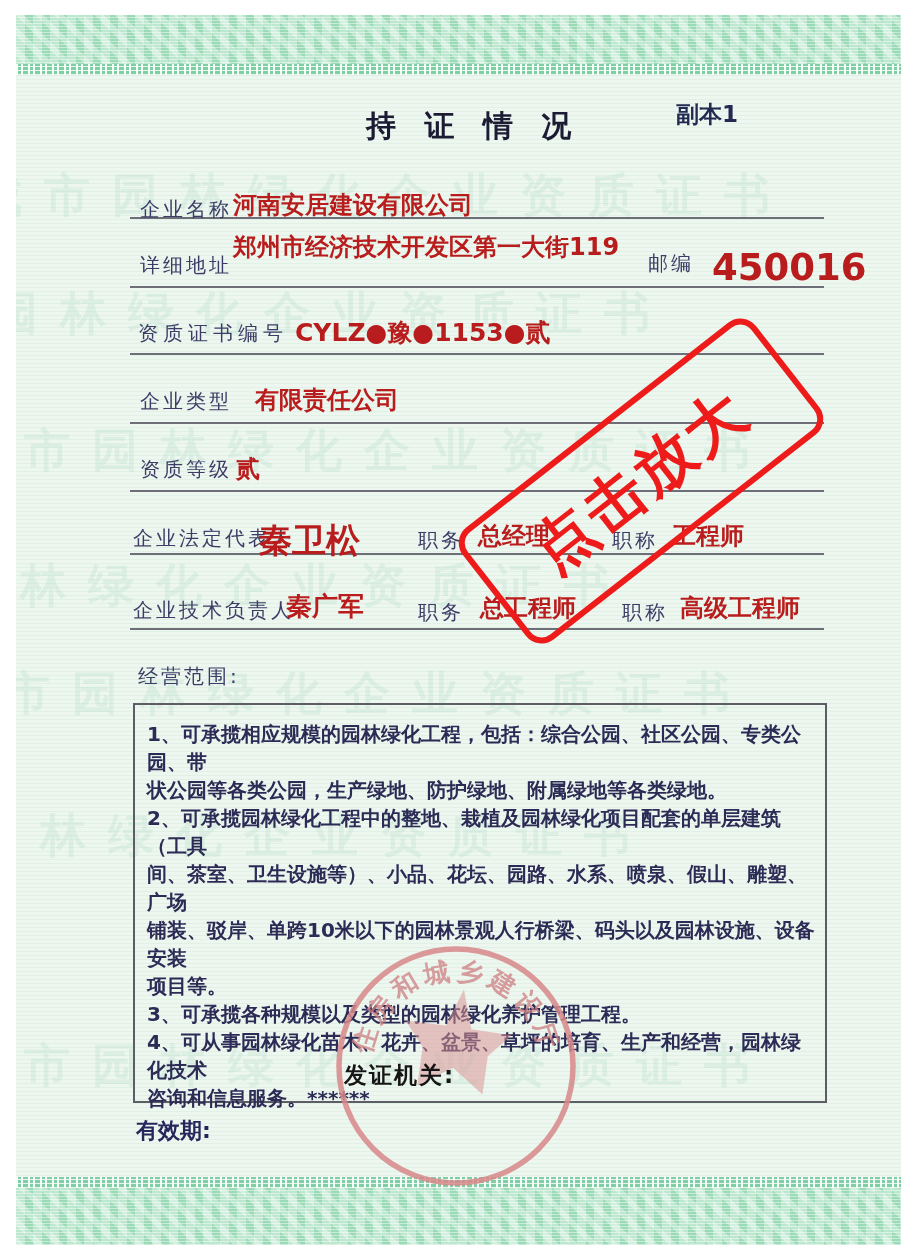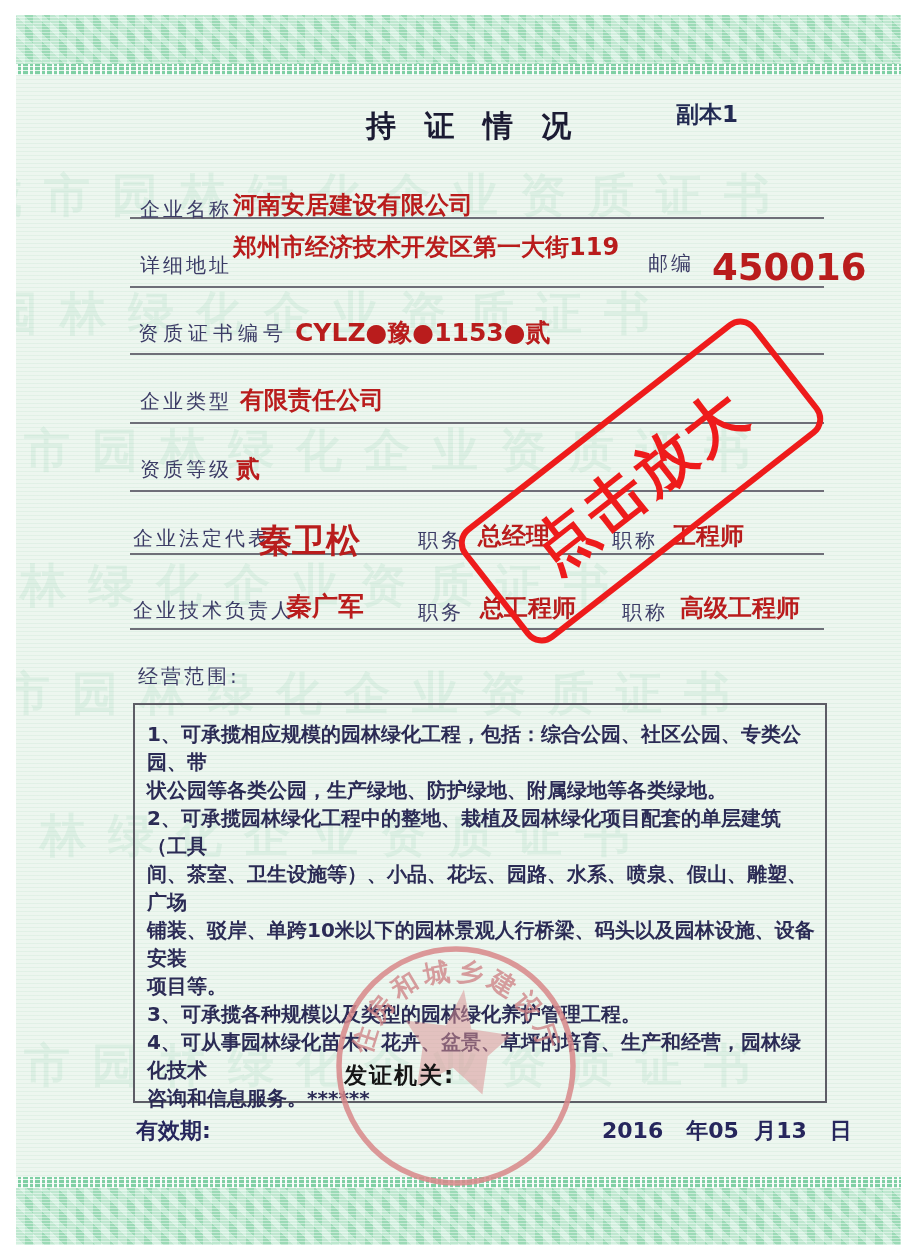--- a/index.html
+++ b/index.html
@@ -87,21 +87,21 @@
 
   <div class="abs val" style="left:233px;top:231px;">郑州市经济技术开发区第一大街119</div>
   <div class="abs lbl" style="left:140px;top:252px;">详细地址</div>
   <div class="abs lbl" style="left:648px;top:250px;">邮编</div>
   <div class="abs val" style="left:712px;top:246px;font-size:37px;">450016</div>
 
   <div class="abs lbl" style="left:138px;top:320px;letter-spacing:5px;">资质证书编号</div>
   <div class="abs val" style="left:295px;top:316px;font-size:25px;">CYLZ●豫●1153●贰</div>
 
   <div class="abs lbl" style="left:140px;top:388px;">企业类型</div>
-  <div class="abs val" style="left:240px;top:384px;">有限责任公司</div>
+  <div class="abs val" style="left:255px;top:384px;">有限责任公司</div>
 
   <div class="abs lbl" style="left:140px;top:456px;">资质等级</div>
   <div class="abs val" style="left:236px;top:453px;">贰</div>
 
   <div class="abs lbl" style="left:133px;top:525px;">企业法定代表人</div>
   <div class="abs val" style="left:258px;top:518px;font-size:34px;">秦卫松</div>
   <div class="abs lbl" style="left:418px;top:527px;">职务</div>
   <div class="abs val" style="left:478px;top:520px;">总经理</div>
   <div class="abs lbl" style="left:612px;top:527px;">职称</div>
   <div class="abs val" style="left:672px;top:520px;">工程师</div>
@@ -130,18 +130,17 @@
     <polygon points="124,47 136.9,85.2 177.3,85.7 156.9,109.8 156.9,148.3 124,126 91.1,148.3 91.1,109.8 70.7,85.7 111.1,85.2" fill="#db9395" opacity="0.62" transform="rotate(8 124 104)"></polygon>
     <path id="sealArc" d="M 43 153 A 86 86 0 1 1 205 153" fill="none"></path>
     <text font-size="26" fill="#cf8184" letter-spacing="5" font-weight="bold" opacity="0.9">
       <textPath href="#sealArc" startOffset="50%" text-anchor="middle">住房和城乡建设厅</textPath>
     </text>
   </svg>
 
   <div class="abs issuer" style="left:344px;top:1060px;">发证机关:</div>
 
   <div class="abs validity" style="left:136px;top:1116px;">有效期:</div>
-  <div class="abs validity" style="left:602px;top:1116px;">2016   年05  月13   日</div>
 
   <div class="stamp">
     <span class="stamp-text">点击放大</span>
   </div>
 </div>
 
 </body></html>

